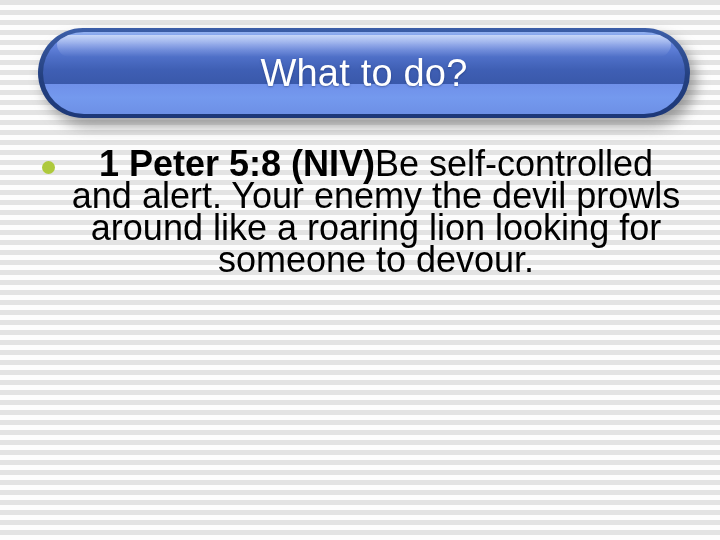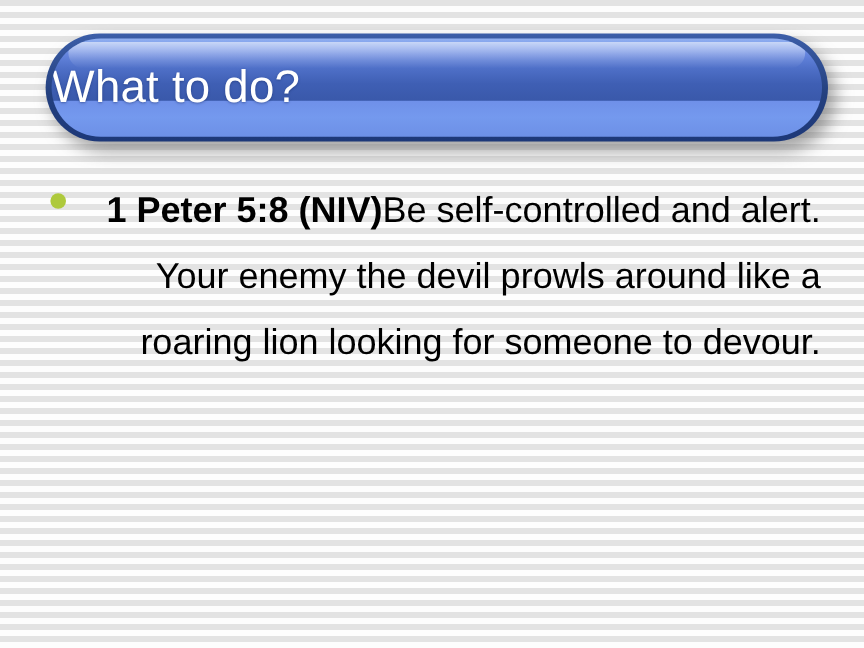--- a/index.html
+++ b/index.html
@@ -79,21 +79,21 @@
       #3f5fb4 46%,
       #3a59ab 62%,
       #3a59ab 63%,
       #6f90e9 63.5%,
       #7499ee 80%,
       #6d90e6 100%
     );
     overflow: hidden;
     display: flex;
     align-items: center;
-    justify-content: flex-start;
+    justify-content: center;
   }
 
   
   .title-pill-gloss {
     position: absolute;
     left: 14px;
     right: 14px;
     top: 3px;
     height: 22px;
     border-radius: 14px 14px 20px 20px;
@@ -132,24 +132,24 @@
     left: 6px;
     top: 13px;
     width: 13px;
     height: 13px;
     border-radius: 50%;
     background: #aec93c;
   }
 
   .bullet-text {
     display: block;
-    font-size: 30px;
-    line-height: 55px;
+    font-size: 36px;
+    line-height: 32px;
     color: #000000;
-    text-align: right;
+    text-align: center;
   }
 
   .bullet-text .ref {
     font-weight: bold;
   }
 
   .bullet-text .verse {
     font-weight: normal;
   }
 </style>

